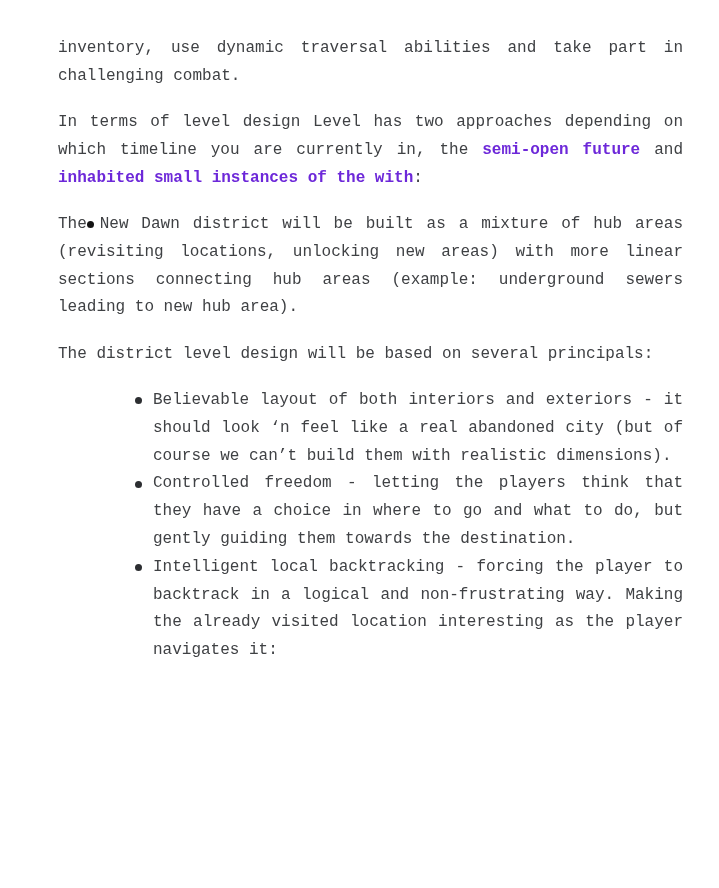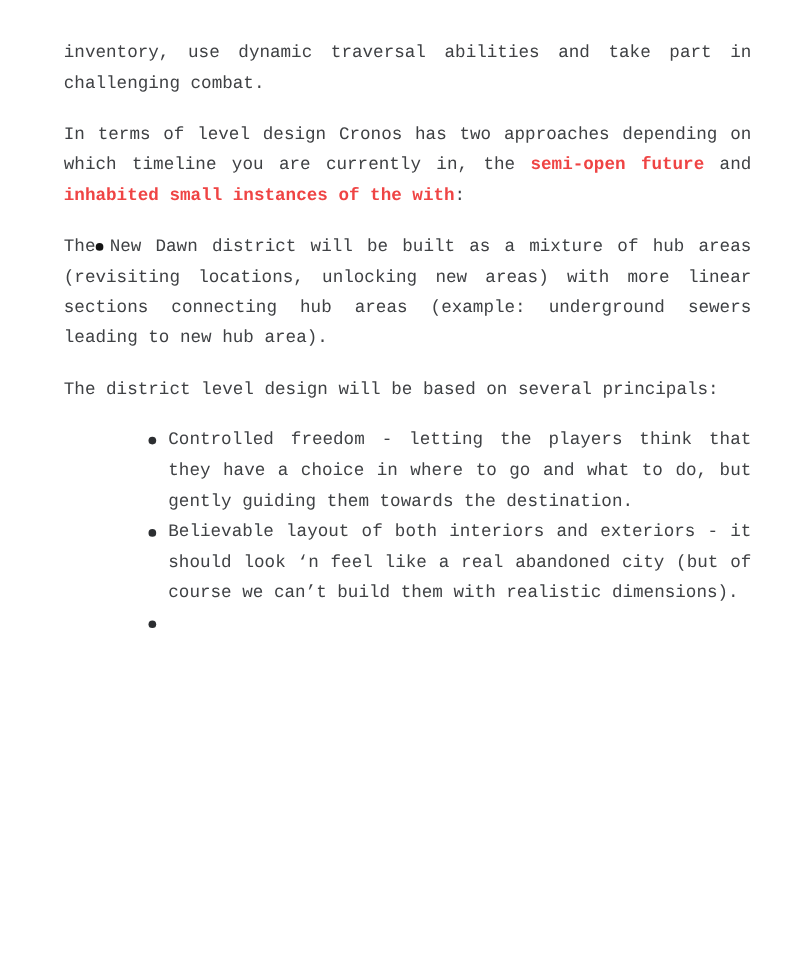--- a/index.html
+++ b/index.html
@@ -22,21 +22,21 @@
     font-size: 16px;
     line-height: 27.8px;
     color: #3f4144;
   }
   .para {
     margin: 0 0 18.5px 0;
     text-align: justify;
   }
   .b {
     font-weight: 700;
-    color: #ef4444;
+    color: #6d28d9;
   }
   h2.heading {
     margin: 21px 0 35px -38px;
     line-height: 26px;
     font-weight: 700;
     white-space: nowrap;
   }
   h2.heading .condensed {
     display: inline-block;
     transform: scaleX(0.78);
@@ -88,40 +88,41 @@
   }
 </style>
 </head>
 <body>
 
 <div class="doc">
 
   <p class="para">inventory, use dynamic traversal abilities and take part in challenging combat.</p>
 
 
-  <p class="para"><span>In terms of level design Cronos has two approaches depending on which timeline you are currently in, the </span><span class="b">semi-open future</span><span> and </span><span class="b">inhabited small instances of the with</span><span>:</span></p>
+  <p class="para"><span>In terms of level design Level has two approaches depending on which timeline you are currently in, the </span><span class="b">semi-open future</span><span> and </span><span class="b">inhabited small instances of the with</span><span>:</span></p>
 
   <ul class="blist level1">
     <li>
       <span class="dot"></span>
     </li>
   </ul>
 
   <div class="indent1">
     <p class="para">The New Dawn district will be built as a mixture of hub areas (revisiting locations, unlocking new areas) with more linear sections connecting hub areas (example: underground sewers leading to new hub area).</p>
     <p class="para">The district level design will be based on several principals:</p>
   </div>
 
   <ul class="blist level2">
     <li>
       <span class="dot"></span>
+      <span>Believable layout of both interiors and exteriors - it should look ‘n feel like a real abandoned city (but of course we can’t build them with realistic dimensions).</span>
+    </li>
+    <li>
+      <span class="dot"></span>
       <span>Controlled freedom - letting the players think that they have a choice in where to go and what to do, but gently guiding them towards the destination.</span>
     </li>
     <li>
       <span class="dot"></span>
-      <span>Believable layout of both interiors and exteriors - it should look ‘n feel like a real abandoned city (but of course we can’t build them with realistic dimensions).</span>
-    </li>
-    <li>
-      <span class="dot"></span>
+      <span>Intelligent local backtracking - forcing the player to backtrack in a logical and non-frustrating way. Making the already visited location interesting as the player navigates it:</span>
     </li>
   </ul>
 
 </div>
 
 </body></html>

